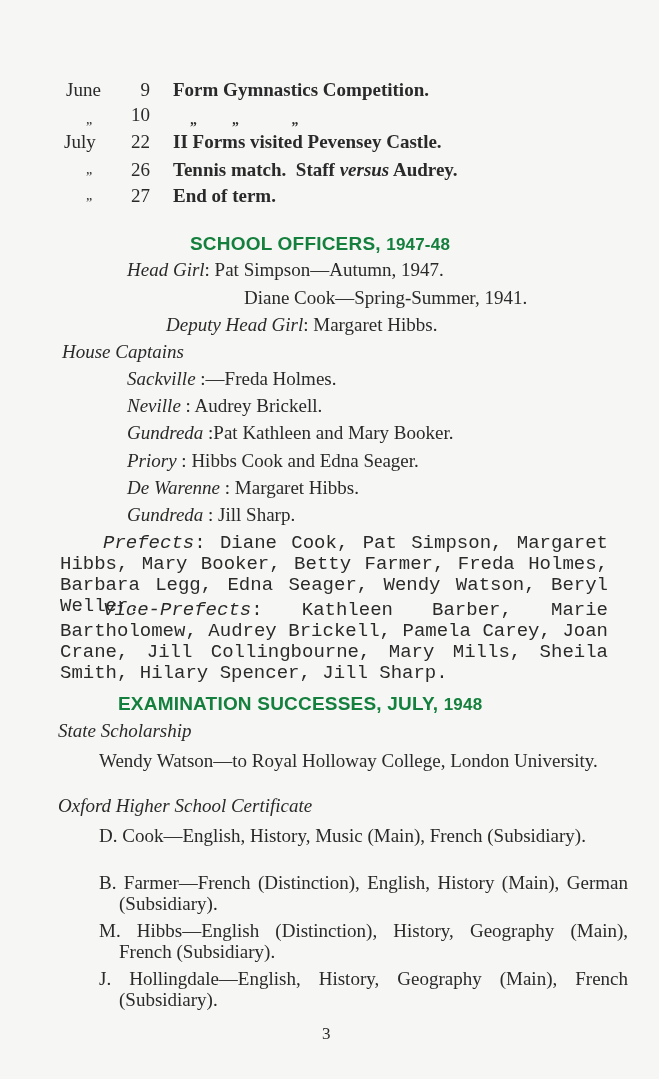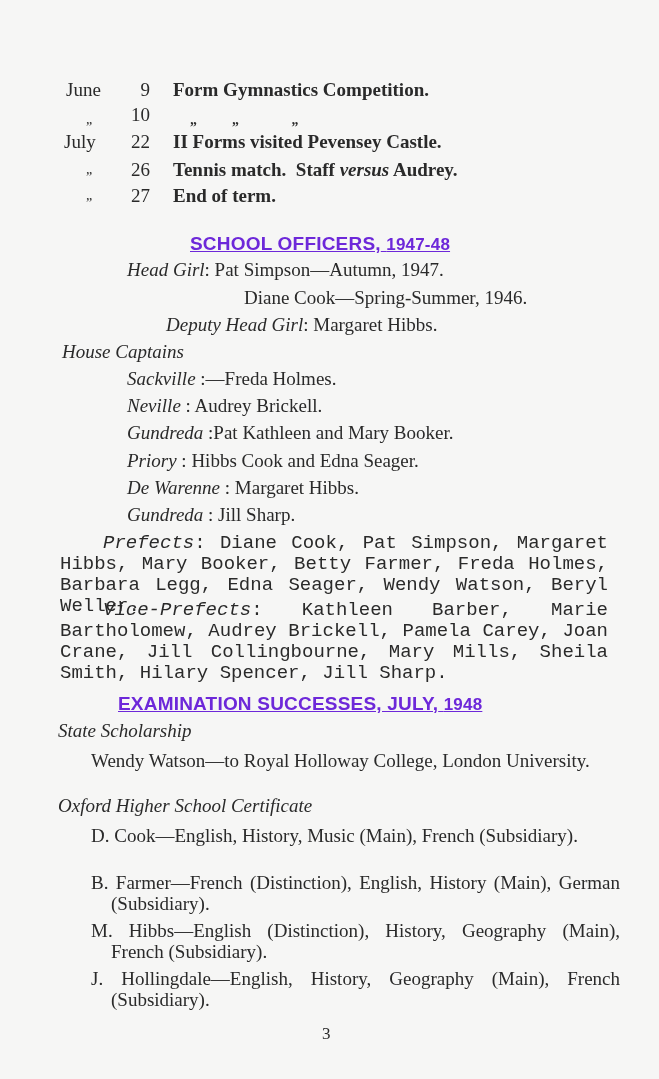--- a/index.html
+++ b/index.html
@@ -12,36 +12,35 @@
     position: relative;
     overflow: hidden;
   }
   .abs { position: absolute; white-space: nowrap; }
   .i { font-style: italic; }
   .heading {
     font-family: "Liberation Sans", "DejaVu Sans", sans-serif;
     font-weight: bold;
     font-size: 19px;
     letter-spacing: 0.2px;
-    color: #6d28d9;
-    text-decoration: underline;
+    color: #15803d;
   }
   .heading .yr { font-size: 17px; }
   .date-month { left: 66px; }
   .date-day { text-align: right; width: 28px; left: 122px; }
   .date-text { left: 173px; font-weight: bold; }
   .ditto { font-size: 14px; }
   .para {
     position: absolute; left: 60px; width: 548px;
     line-height: 21px; text-align: justify; text-align-last: left;
     font-size: 19px;
     font-family: Liberation Mono, monospace;
   }
   .hang {
-    position: absolute; left: 91px; width: 509px;
+    position: absolute; left: 99px; width: 509px;
     line-height: 21px; text-align: justify;
     padding-left: 20px; text-indent: -20px;
   }
   .pagenum { left: 322px; font-size: 17px; }
 </style>
 </head>
 <body>
 
 <div>
   <div>
@@ -72,21 +71,21 @@
 </div>
 
 <div class="abs heading" style="top:233px;left:190px">
   <span>SCHOOL OFFICERS,</span>
   <span class="yr">1947-48</span>
 </div>
 
 <div class="abs" style="top:259px;left:127px">
   <span class="i">Head Girl</span><span>: Pat Simpson—Autumn, 1947.</span>
 </div>
-<div class="abs" style="top:287px;left:244px">Diane Cook—Spring-Summer, 1946.</div>
+<div class="abs" style="top:287px;left:244px">Diane Cook—Spring-Summer, 1941.</div>
 <div class="abs" style="top:314px;left:166px">
   <span class="i">Deputy Head Girl</span><span>: Margaret Hibbs.</span>
 </div>
 <div class="abs i" style="top:341px;left:62px">House Captains</div>
 
 <div>
   <div class="abs" style="top:368px;left:127px"><span class="i">Sackville</span><span> :—Freda Holmes.</span></div>
   <div class="abs" style="top:395px;left:127px"><span class="i">Neville</span><span> : Audrey Brickell.</span></div>
   <div class="abs" style="top:422px;left:127px"><span class="i">Gundreda</span><span> :Pat Kathleen and Mary Booker.</span></div>
   <div class="abs" style="top:450px;left:127px"><span class="i">Priory</span><span> : Hibbs Cook and Edna Seager.</span></div>

